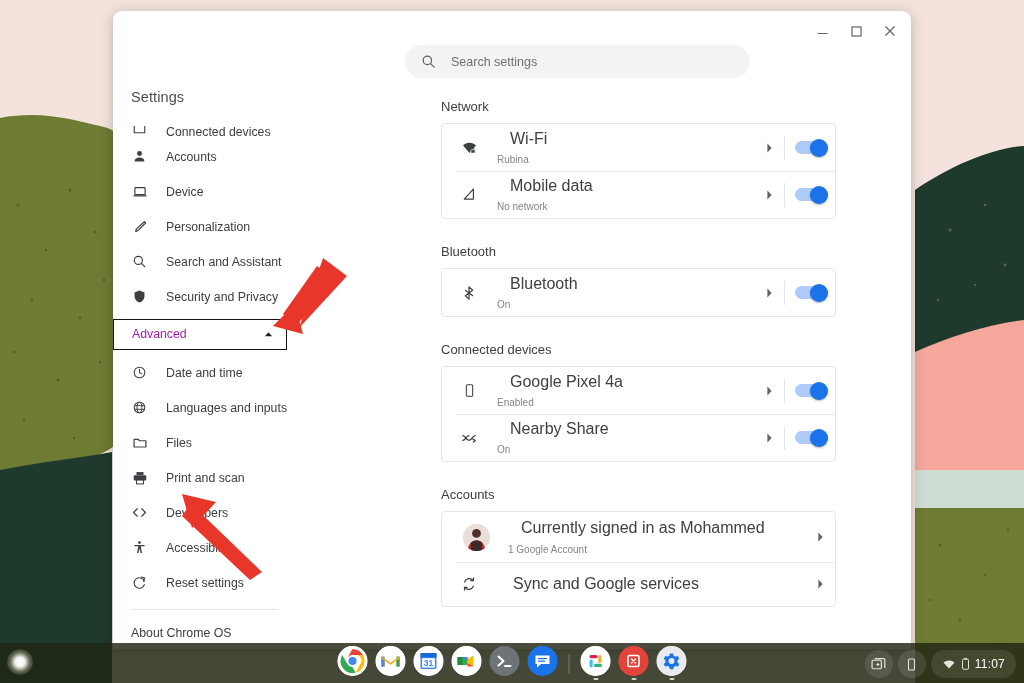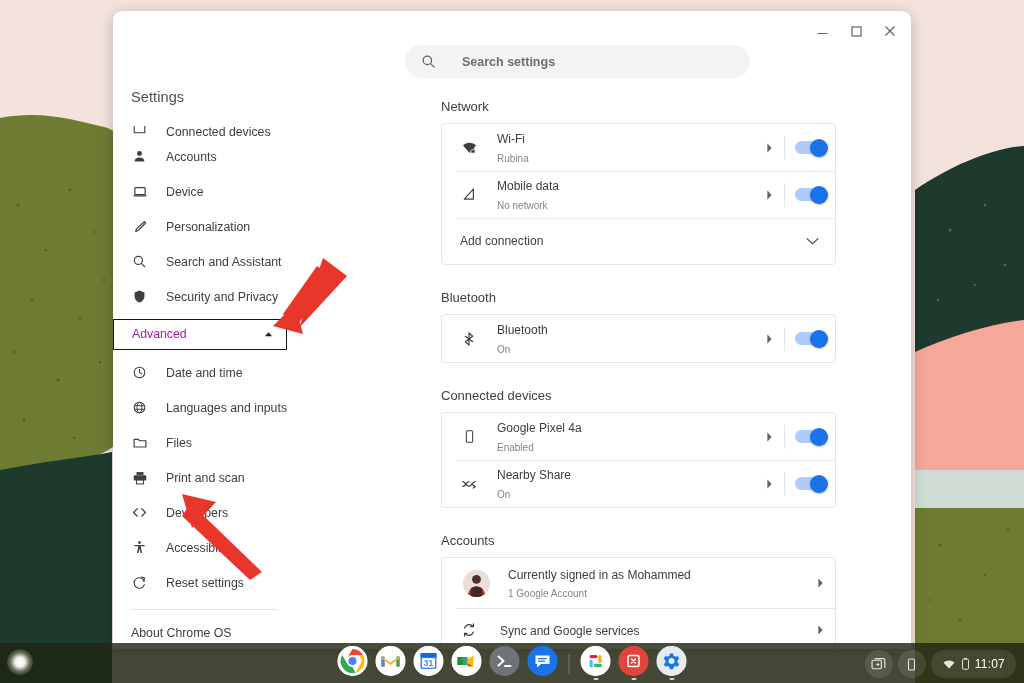--- a/index.html
+++ b/index.html
@@ -57,21 +57,21 @@
     box-shadow:0 2px 14px rgba(0,0,0,0.22);
   }
   .titlebar { height:34px; position:relative; }
   .winbtns { position:absolute; right:4px; top:8px; display:flex; }
   .winbtn { width:34px; height:24px; display:flex; align-items:center;
             justify-content:center; }
 
   .searchwrap { position:absolute; left:292px; top:34px; width:345px; }
   .searchbar {
     height:33px; border-radius:17px; background:#f1f3f4;
-    display:flex; align-items:center; padding:0 16px; gap:26px;font-weight:bold;
+    display:flex; align-items:center; padding:0 16px; gap:15px;
   }
   .searchbar .ph { color:#6c7073; font-size:12.5px; }
 
   
   .sidebar {
     position:absolute; left:0; top:66px; width:183px; bottom:0;
     padding-top:0;
   }
   .brand {
     font-size:14.5px; color:#4a4f52; padding:12px 0 14px 18px;
@@ -100,21 +100,21 @@
           margin-bottom:25px; }
   .row { display:flex; align-items:center; height:47px; padding:0 0 0 14px;
          position:relative; }
   .row + .row::before {
     content:""; position:absolute; left:14px; right:0; top:0;
     height:1px; background:#e8eaec;
   }
   .row-icon { width:26px; flex:none; display:flex; align-items:center;
               justify-content:center; color:#3c4043; }
   .row-texts { flex:1; padding-left:15px; }
-  .row-title { font-size:12px; color:#3c4043; line-height:1.35; }
+  .row-title { font-size:16px; color:#3c4043; line-height:1.35;margin-left:13px; }
   .row-sub { font-size:10px; color:#80868b; line-height:1.35; }
   .row-arrow { width:30px; flex:none; display:flex; align-items:center;
                justify-content:center; color:#5f6368; font-size:9px; }
   .row-div { width:1px; height:24px; background:#e3e5e7; flex:none; }
   .toggle { width:50px; flex:none; display:flex; align-items:center;
             justify-content:center; }
   .tg { width:31px; height:13px; border-radius:7px; background:#aecbfa;
         position:relative; }
   .tg::after { content:""; position:absolute; right:-2px; top:-2.5px;
                width:18px; height:18px; border-radius:50%;
@@ -405,28 +405,20 @@
         <span class="row-arrow">
           <svg width="7" height="10" viewBox="0 0 7 10" fill="#5f6368">
               <path d="M1.4 0.6 L5.6 5 L1.4 9.4 Z"></path>
             </svg>
         </span>
         <span class="row-div"></span>
         <span class="toggle">
             <span class="tg"></span>
           </span>
       </div>
-      <div class="addrow">
-        <span class="lbl">Add connection</span>
-        <span>
-          <svg width="13" height="9" viewBox="0 0 14 9" fill="none" stroke="#5f6368" stroke-width="1.5">
-            <path d="M1.2 1.6 L7 7 L12.8 1.6" stroke-linecap="round" stroke-linejoin="round"></path>
-          </svg>
-        </span>
-      </div>
     </div>
 
     <div class="sect-title">Bluetooth</div>
     <div class="card">
       <div class="row">
         <span class="row-icon">
           <svg width="16" height="16" viewBox="0 0 20 20" fill="none" stroke="#3c4043" stroke-width="1.5" stroke-linejoin="round">
             <path d="M10 2.4 L14.6 6.6 L5.4 13.4 L10 17.6 L10 2.4" stroke-linecap="round"></path>
             <path d="M5.4 6.6 L14.6 13.4" stroke-linecap="round"></path>
           </svg>

